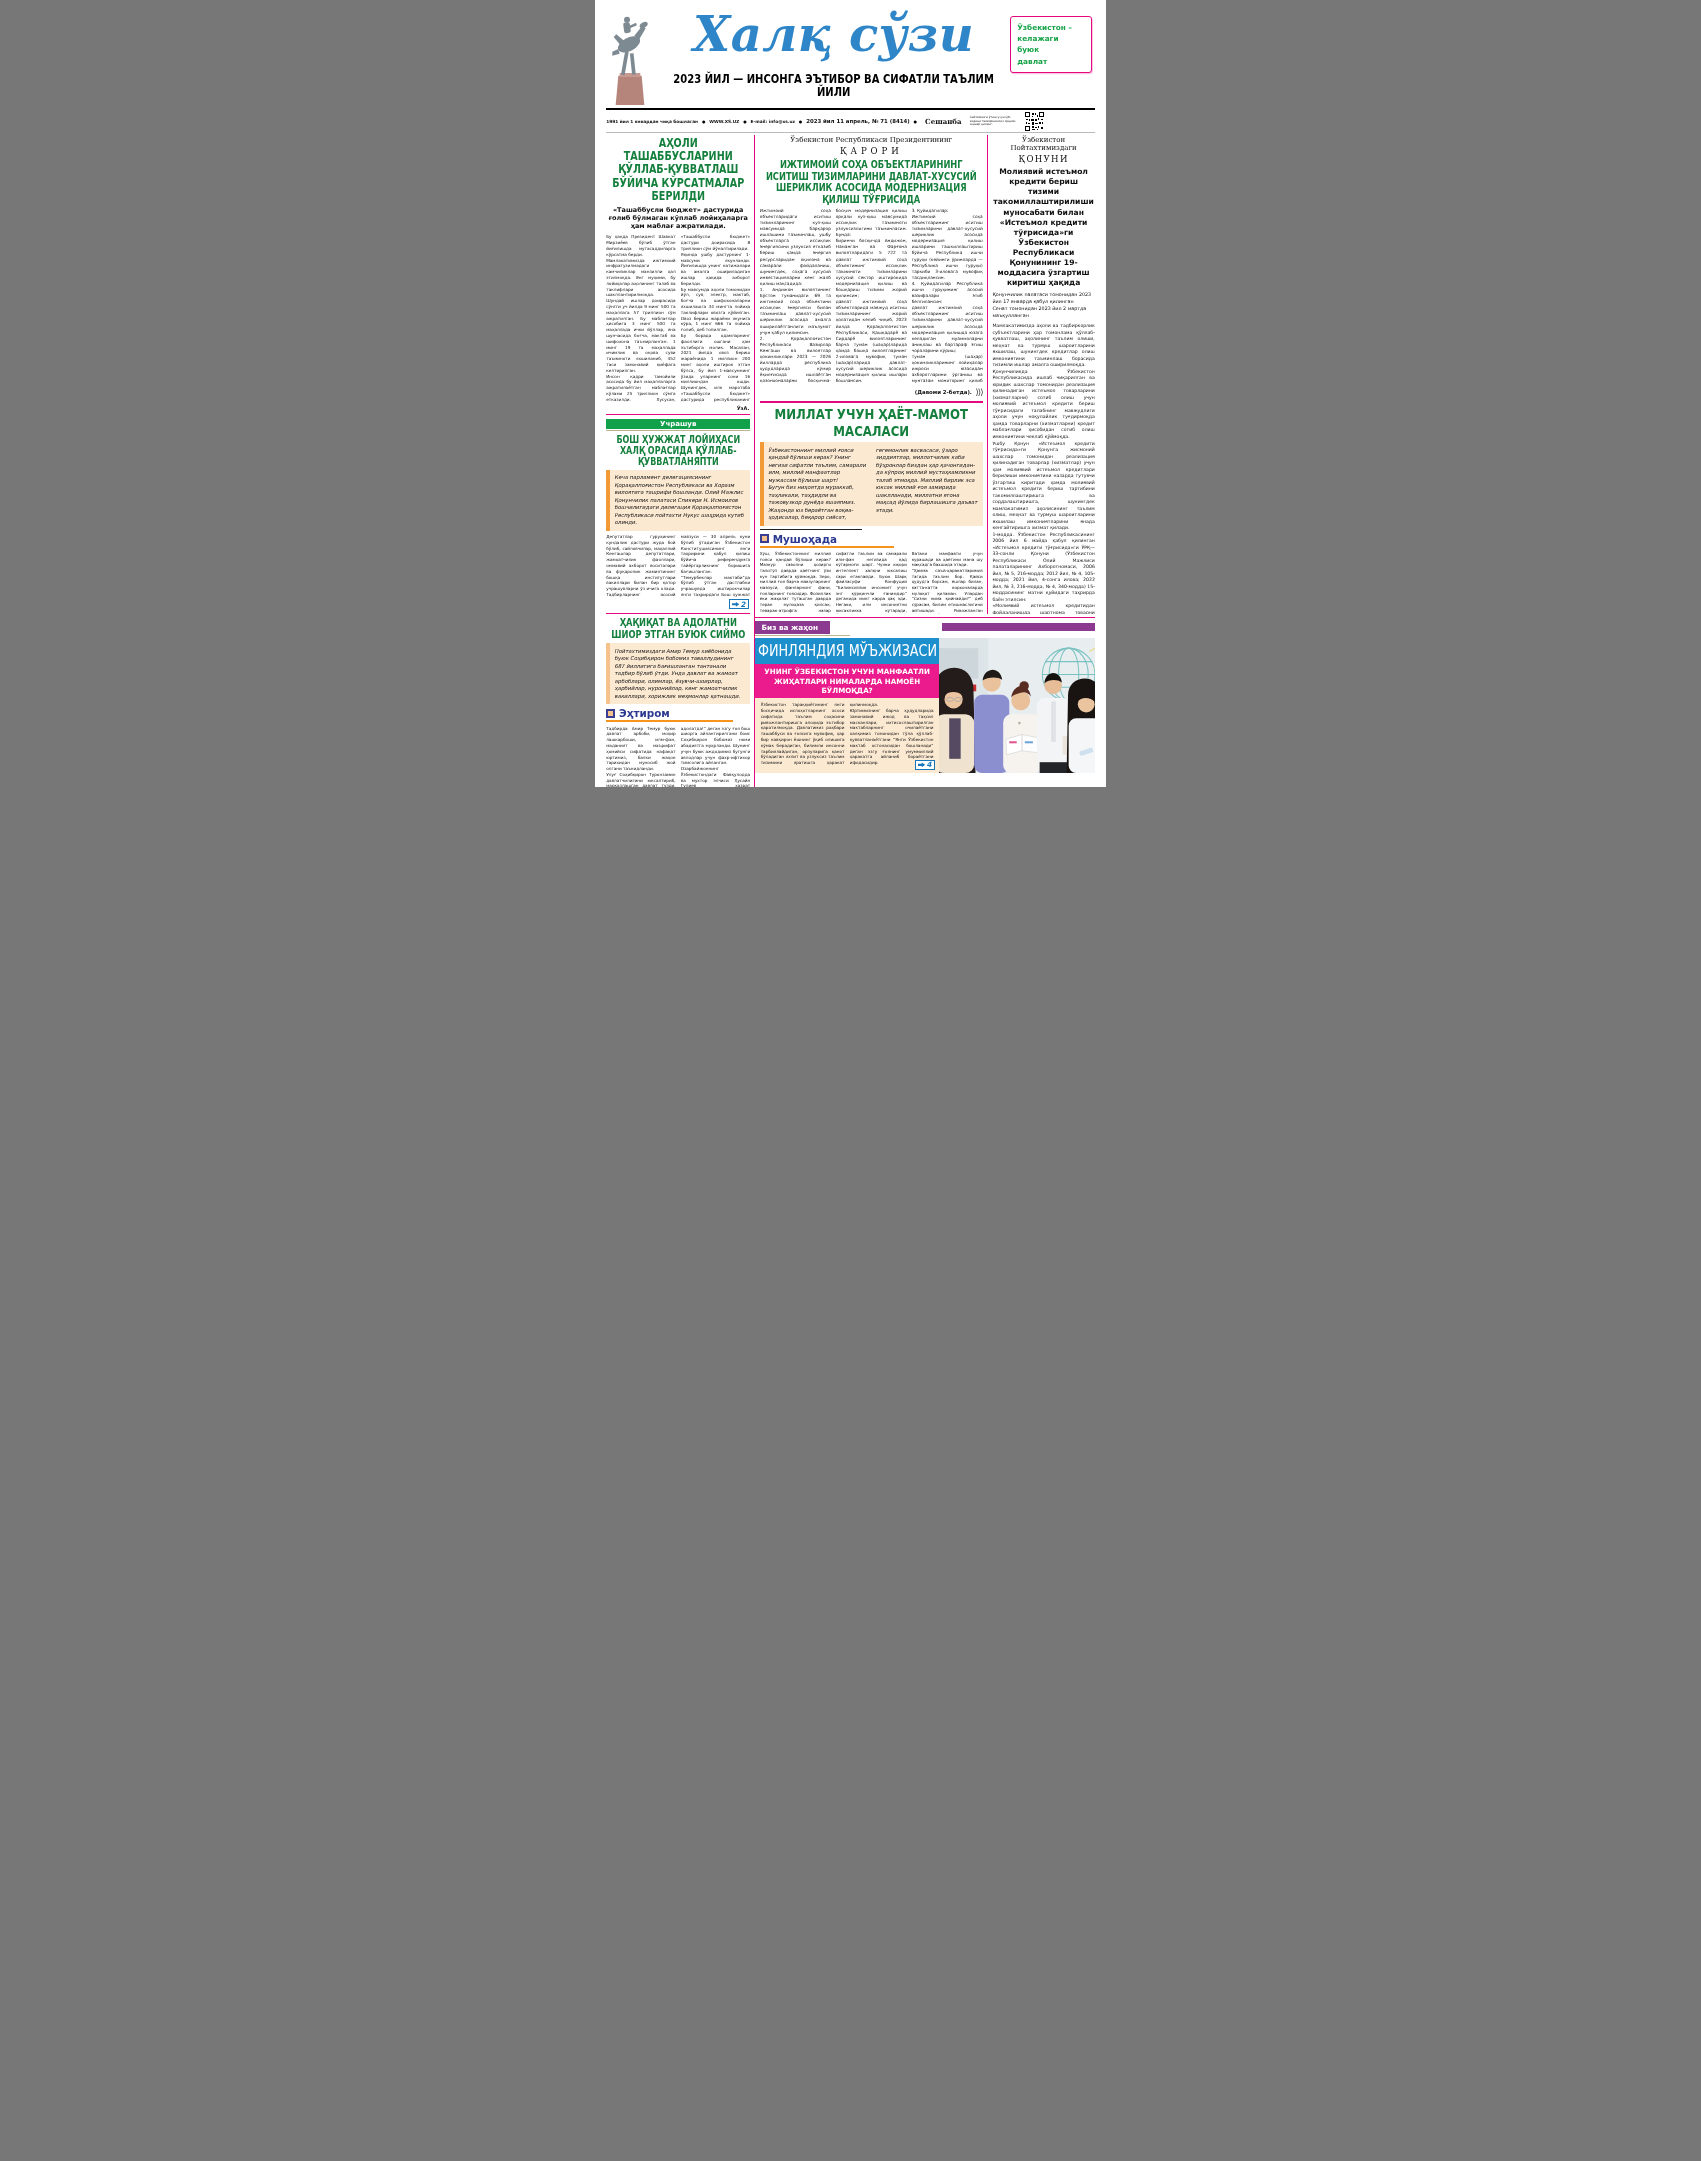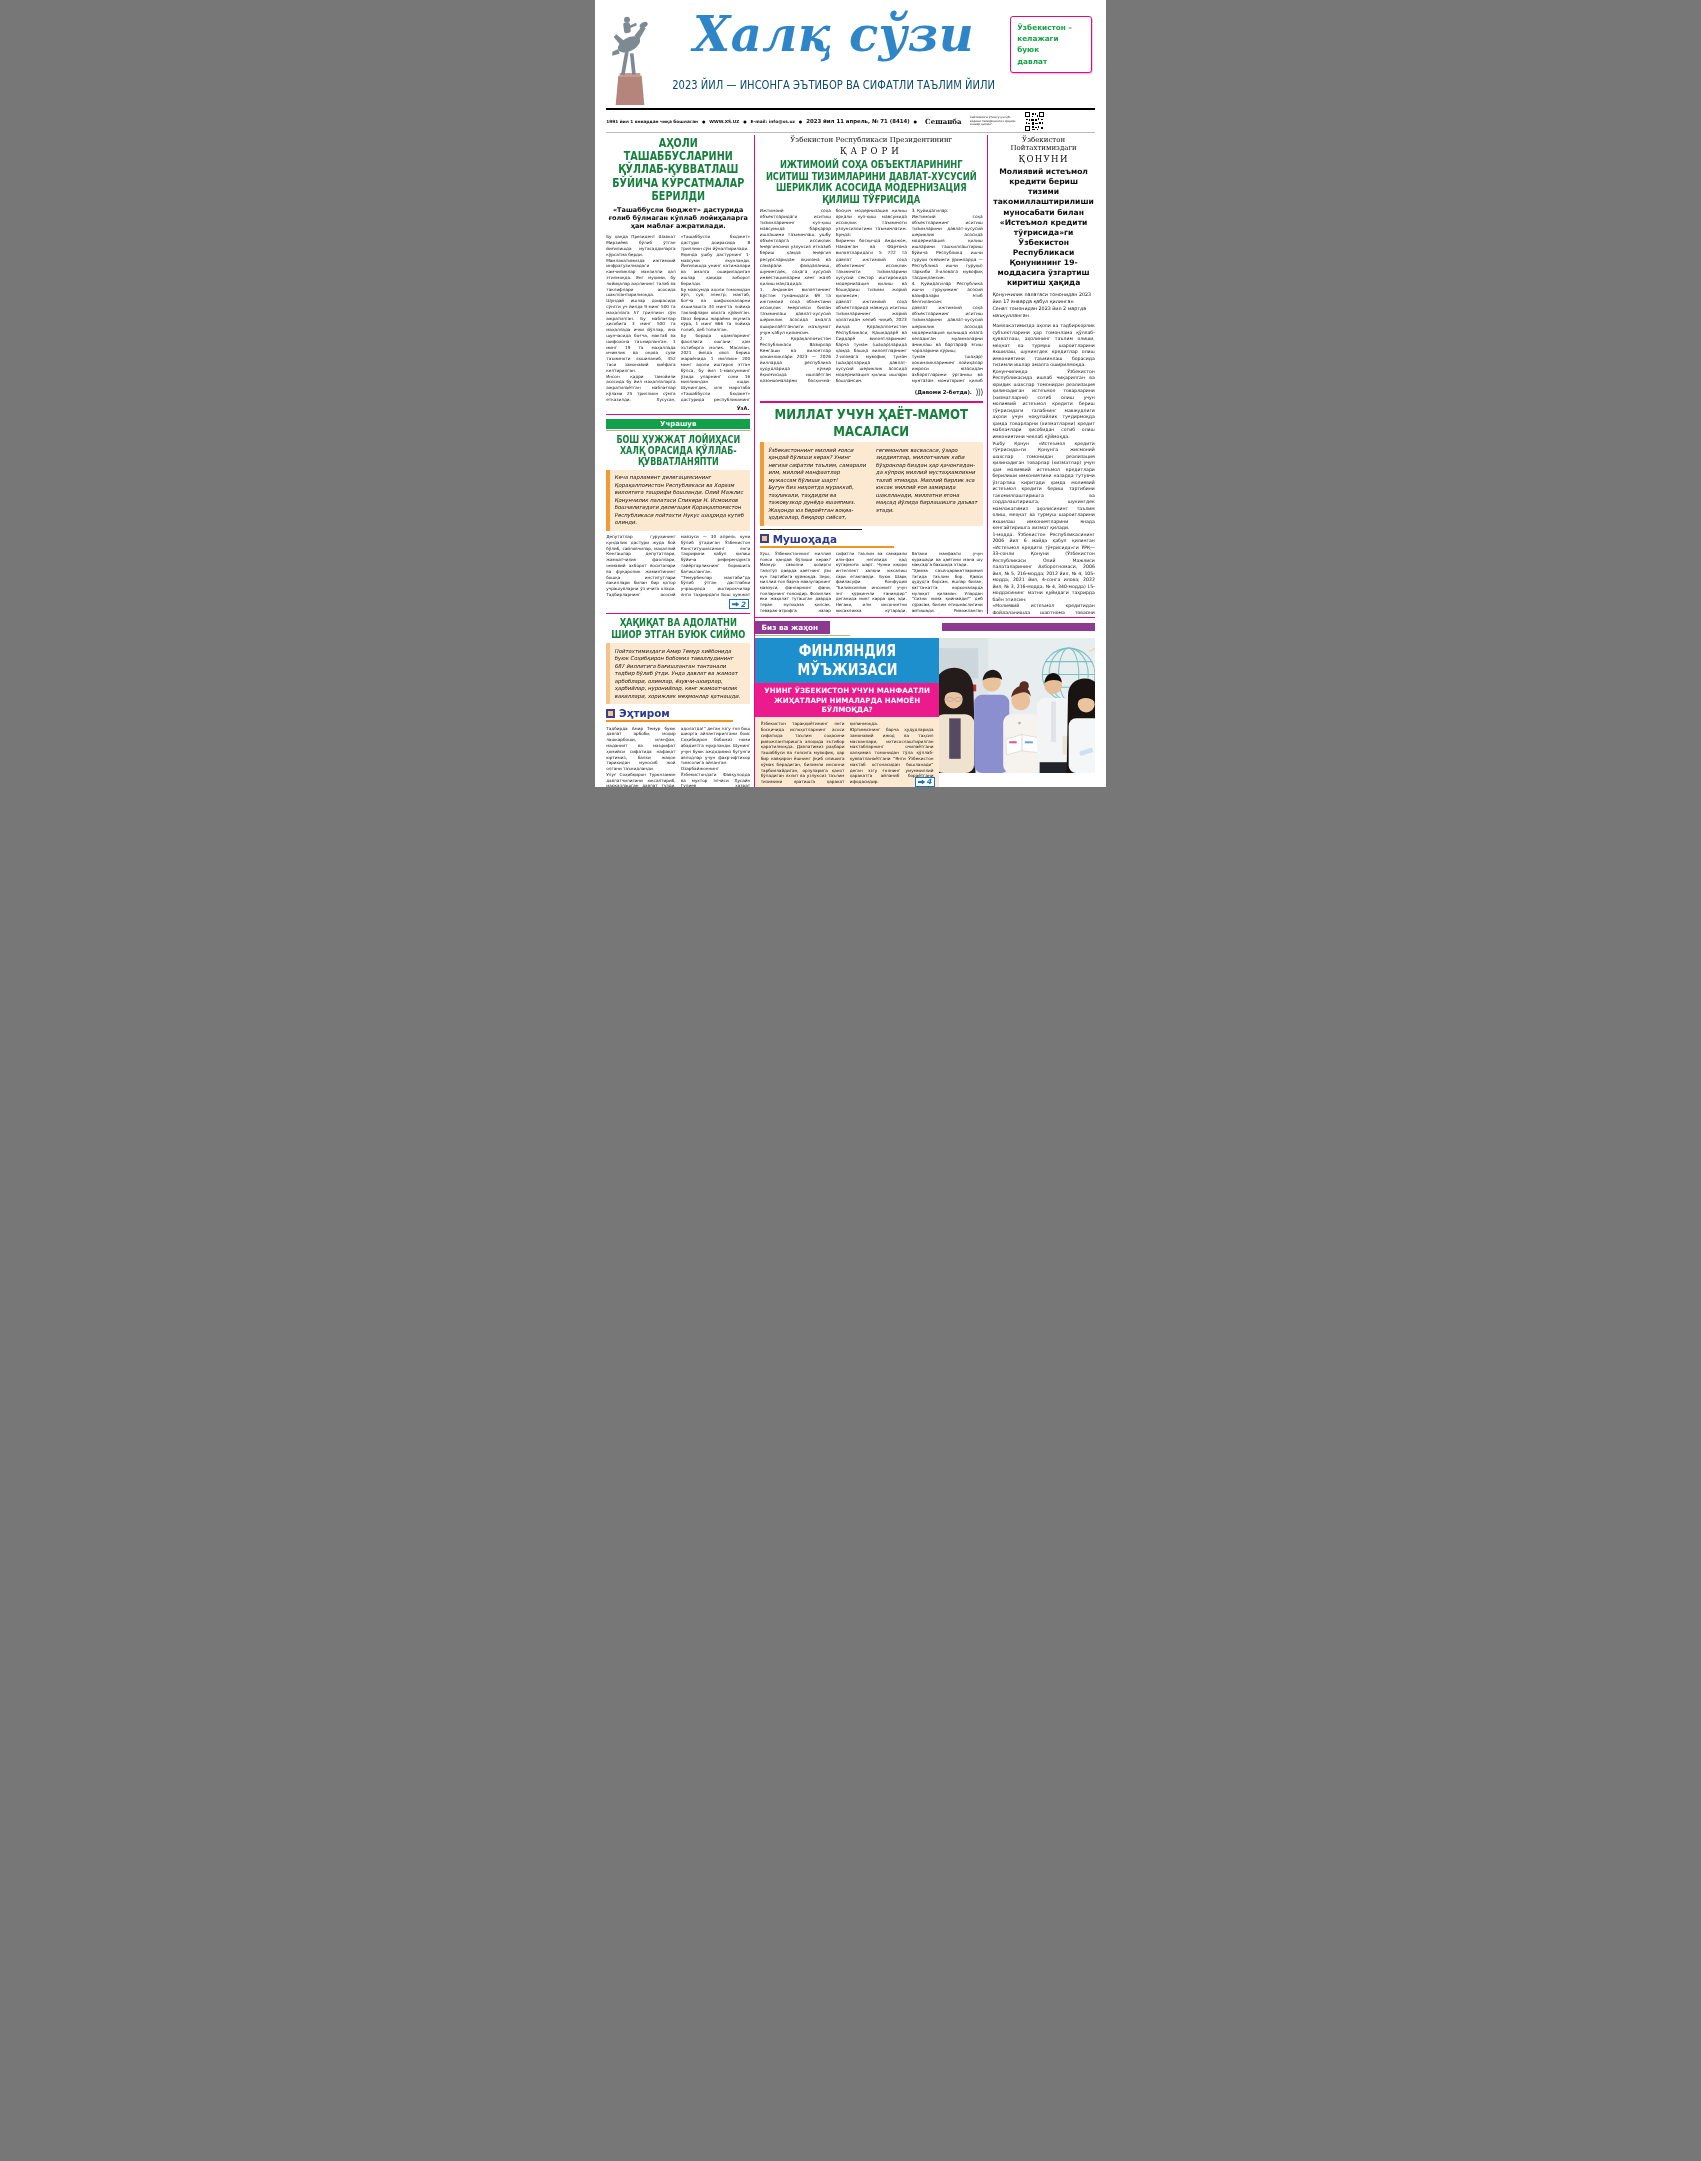--- a/index.html
+++ b/index.html
@@ -5,21 +5,21 @@
   html,body{margin:0;padding:0;background:#777;}
   .page{width:511px;height:787px;background:#fff;margin:0 auto;position:relative;
         box-sizing:border-box;padding:3.5px 11.2px 4.3px;overflow:hidden;
         font-family:"DejaVu Sans","Liberation Sans",sans-serif;color:#111;}
   
   .masthead{position:relative;height:103px;}
   .statue{position:absolute;left:0;top:1.7px;width:48px;height:100px;}
   .mast-center{margin-left:51px;margin-right:85px;text-align:center;}
   .logo{font-family:"DejaVu Serif","Liberation Serif",serif;font-weight:bold;font-style:italic;
         color:#2e86c8;font-size:48px;line-height:1.25;letter-spacing:0.4px;white-space:nowrap;}
-  .banner{margin-top:14px;color:#0c4a6e;font-weight:normal;font-size:12.5px;line-height:1.05;}
+  .banner{margin-top:8px;color:#000000;font-weight:bold;font-size:12.5px;line-height:1.05;}
   .cond{display:inline-block;transform:scaleX(0.8);transform-origin:center top;width:124%;margin-left:-12%;}
   .slogan-box{position:absolute;right:2.6px;top:12px;width:68px;border:0.9px solid #e5097f;border-radius:3px;
         background:#fff;padding:5.2px 6px;color:#17a348;font-weight:bold;font-size:7.3px;line-height:1.55;
         white-space:pre-line;box-shadow:0.9px 1.3px 0 #f9c5de;}
   
   .infobar{border-top:2.6px solid #000;border-bottom:0.4px solid #bbb;margin-top:1.7px;
         display:flex;align-items:center;gap:3.9px;padding:1.7px 0 1.3px;font-size:4.3px;font-weight:bold;}
   .infobar .dot{color:#000;font-size:3.9px;}
   .weekday{font-family:"DejaVu Serif","Liberation Serif",serif;font-size:7px;padding:0 4.3px;}
   .issue{font-size:5.4px;}
@@ -72,21 +72,21 @@
   .signer{display:flex;justify-content:space-between;font-weight:bold;font-size:5.4px;margin:4.3px 0.9px 2.6px;gap:4.3px;}
   .place{font-size:5px;line-height:1.5;white-space:pre-line;margin-left:0.9px;}
   
   .finland{border-top:1.3px solid #e5097f;margin-top:2.6px;padding-top:2.6px;height:168px;box-sizing:border-box;}
   .bizrow{display:flex;align-items:stretch;}
   .biz-label{background:#8b3a8f;color:#fff;font-weight:bold;font-size:7.3px;padding:2.2px 12px 2.2px 6px;}
   .biz-bar{flex:1;background:#8b3a8f;margin:2.6px 0 2.6px 112px;}
   .biz-khaki{border-bottom:1.7px solid #b9b48e;width:95px;margin:0.9px 0 2.6px;}
   .fin-row{display:flex;margin-top:0.9px;height:135px;}
   .fin-left{width:54%;flex:0 0 auto;display:flex;flex-direction:column;z-index:2;}
-  .fin-blue{background:#1e8fcd;color:#fff;font-weight:bold;font-size:16px;text-align:center;padding:3px 0.9px 3.9px;}
+  .fin-blue{background:#1e8fcd;color:#fff;font-weight:normal;font-size:16px;text-align:center;padding:3px 0.9px 3.9px;}
   .fin-pink{background:#ec1b8d;color:#fff;font-weight:bold;font-size:7.1px;line-height:1.3;text-align:center;padding:3px 4.3px;}
   .fin-body{background:#fbe9d2;padding:4.3px 5.2px;flex:1;position:relative;}
   .fin-body .body{height:65px;}
   .fin-cont{position:absolute;right:3.5px;bottom:3.5px;}
   .photo{flex:1;margin-left:-2.6px;}
   .photo svg{width:100%;height:100%;display:block;}
 </style>
 </head>
 <body>
 

